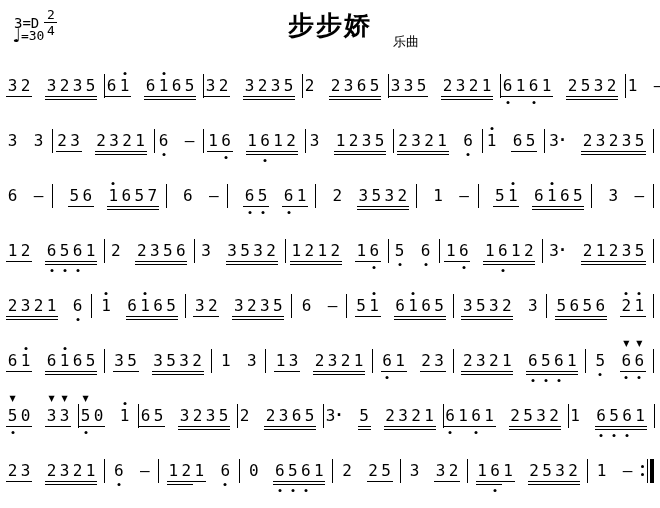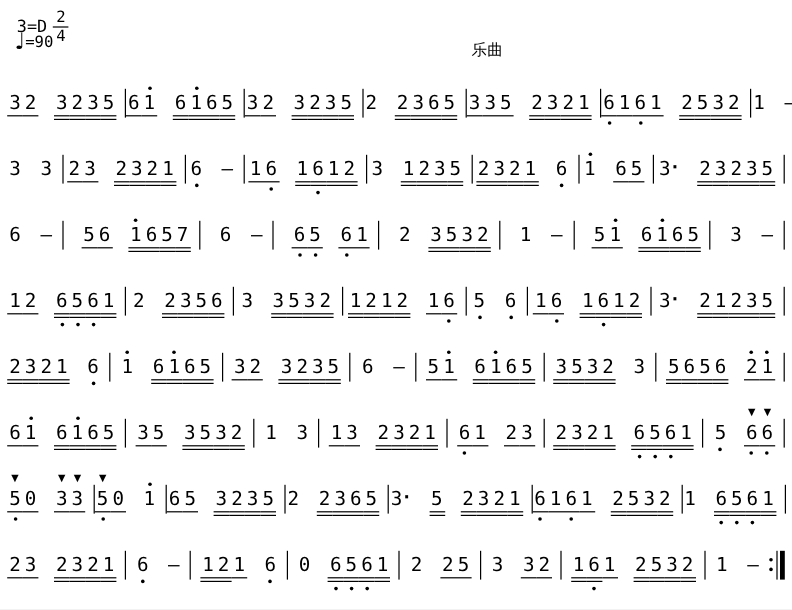--- a/index.html
+++ b/index.html
@@ -51,23 +51,24 @@
     <span>3=D</span>
     <span class="meter">
       <span>2</span>
       <span class="meter-line"></span>
       <span>4</span>
     </span>
   </div>
 
   <div class="tempo">
     <span class="glyph">♩</span>
-    <span>=90</span>
+    <span>=30</span>
   </div>
 
+  <h1 class="title">步步娇</h1>
 
   <div class="genre">乐曲</div>
 
   <div class="score" id="score">
       <div class="score-line">
         <span class="cell">
           <span class="measure">
             <span class="group">
               <span class="note">3<span class="ul" style="bottom: -3px;"></span></span>
               <span class="note">2<span class="ul" style="bottom: -3px;"></span></span>

